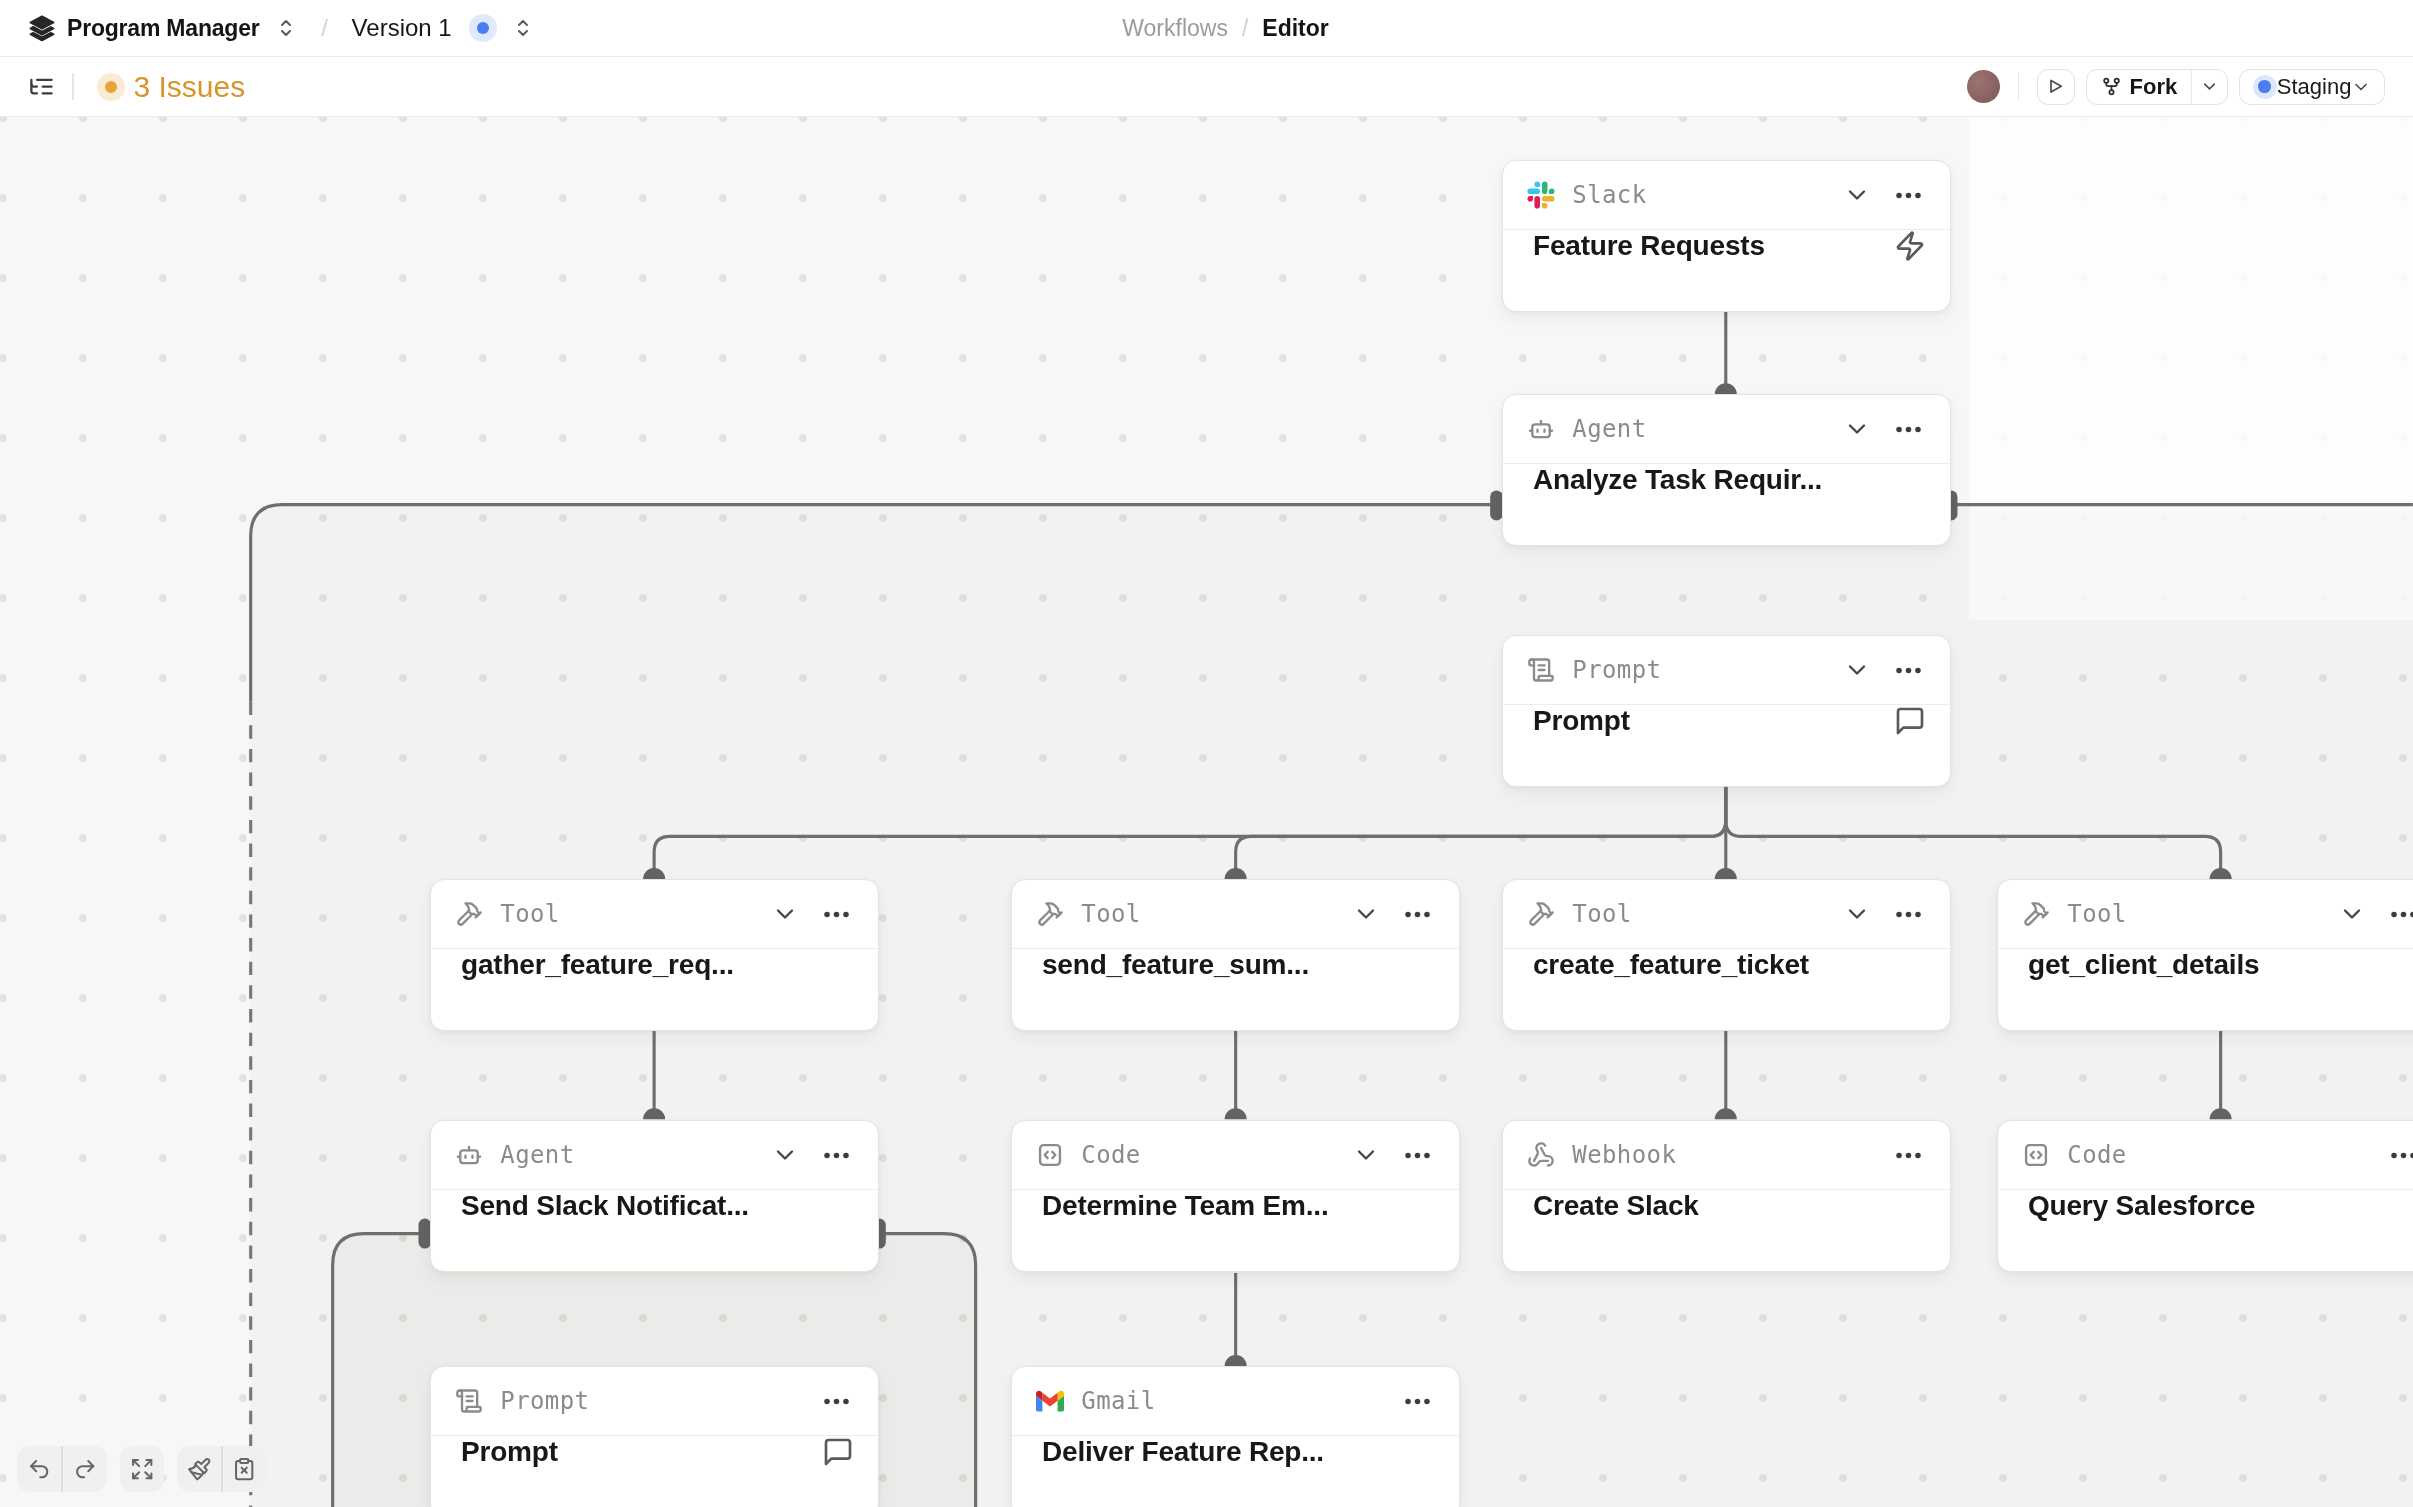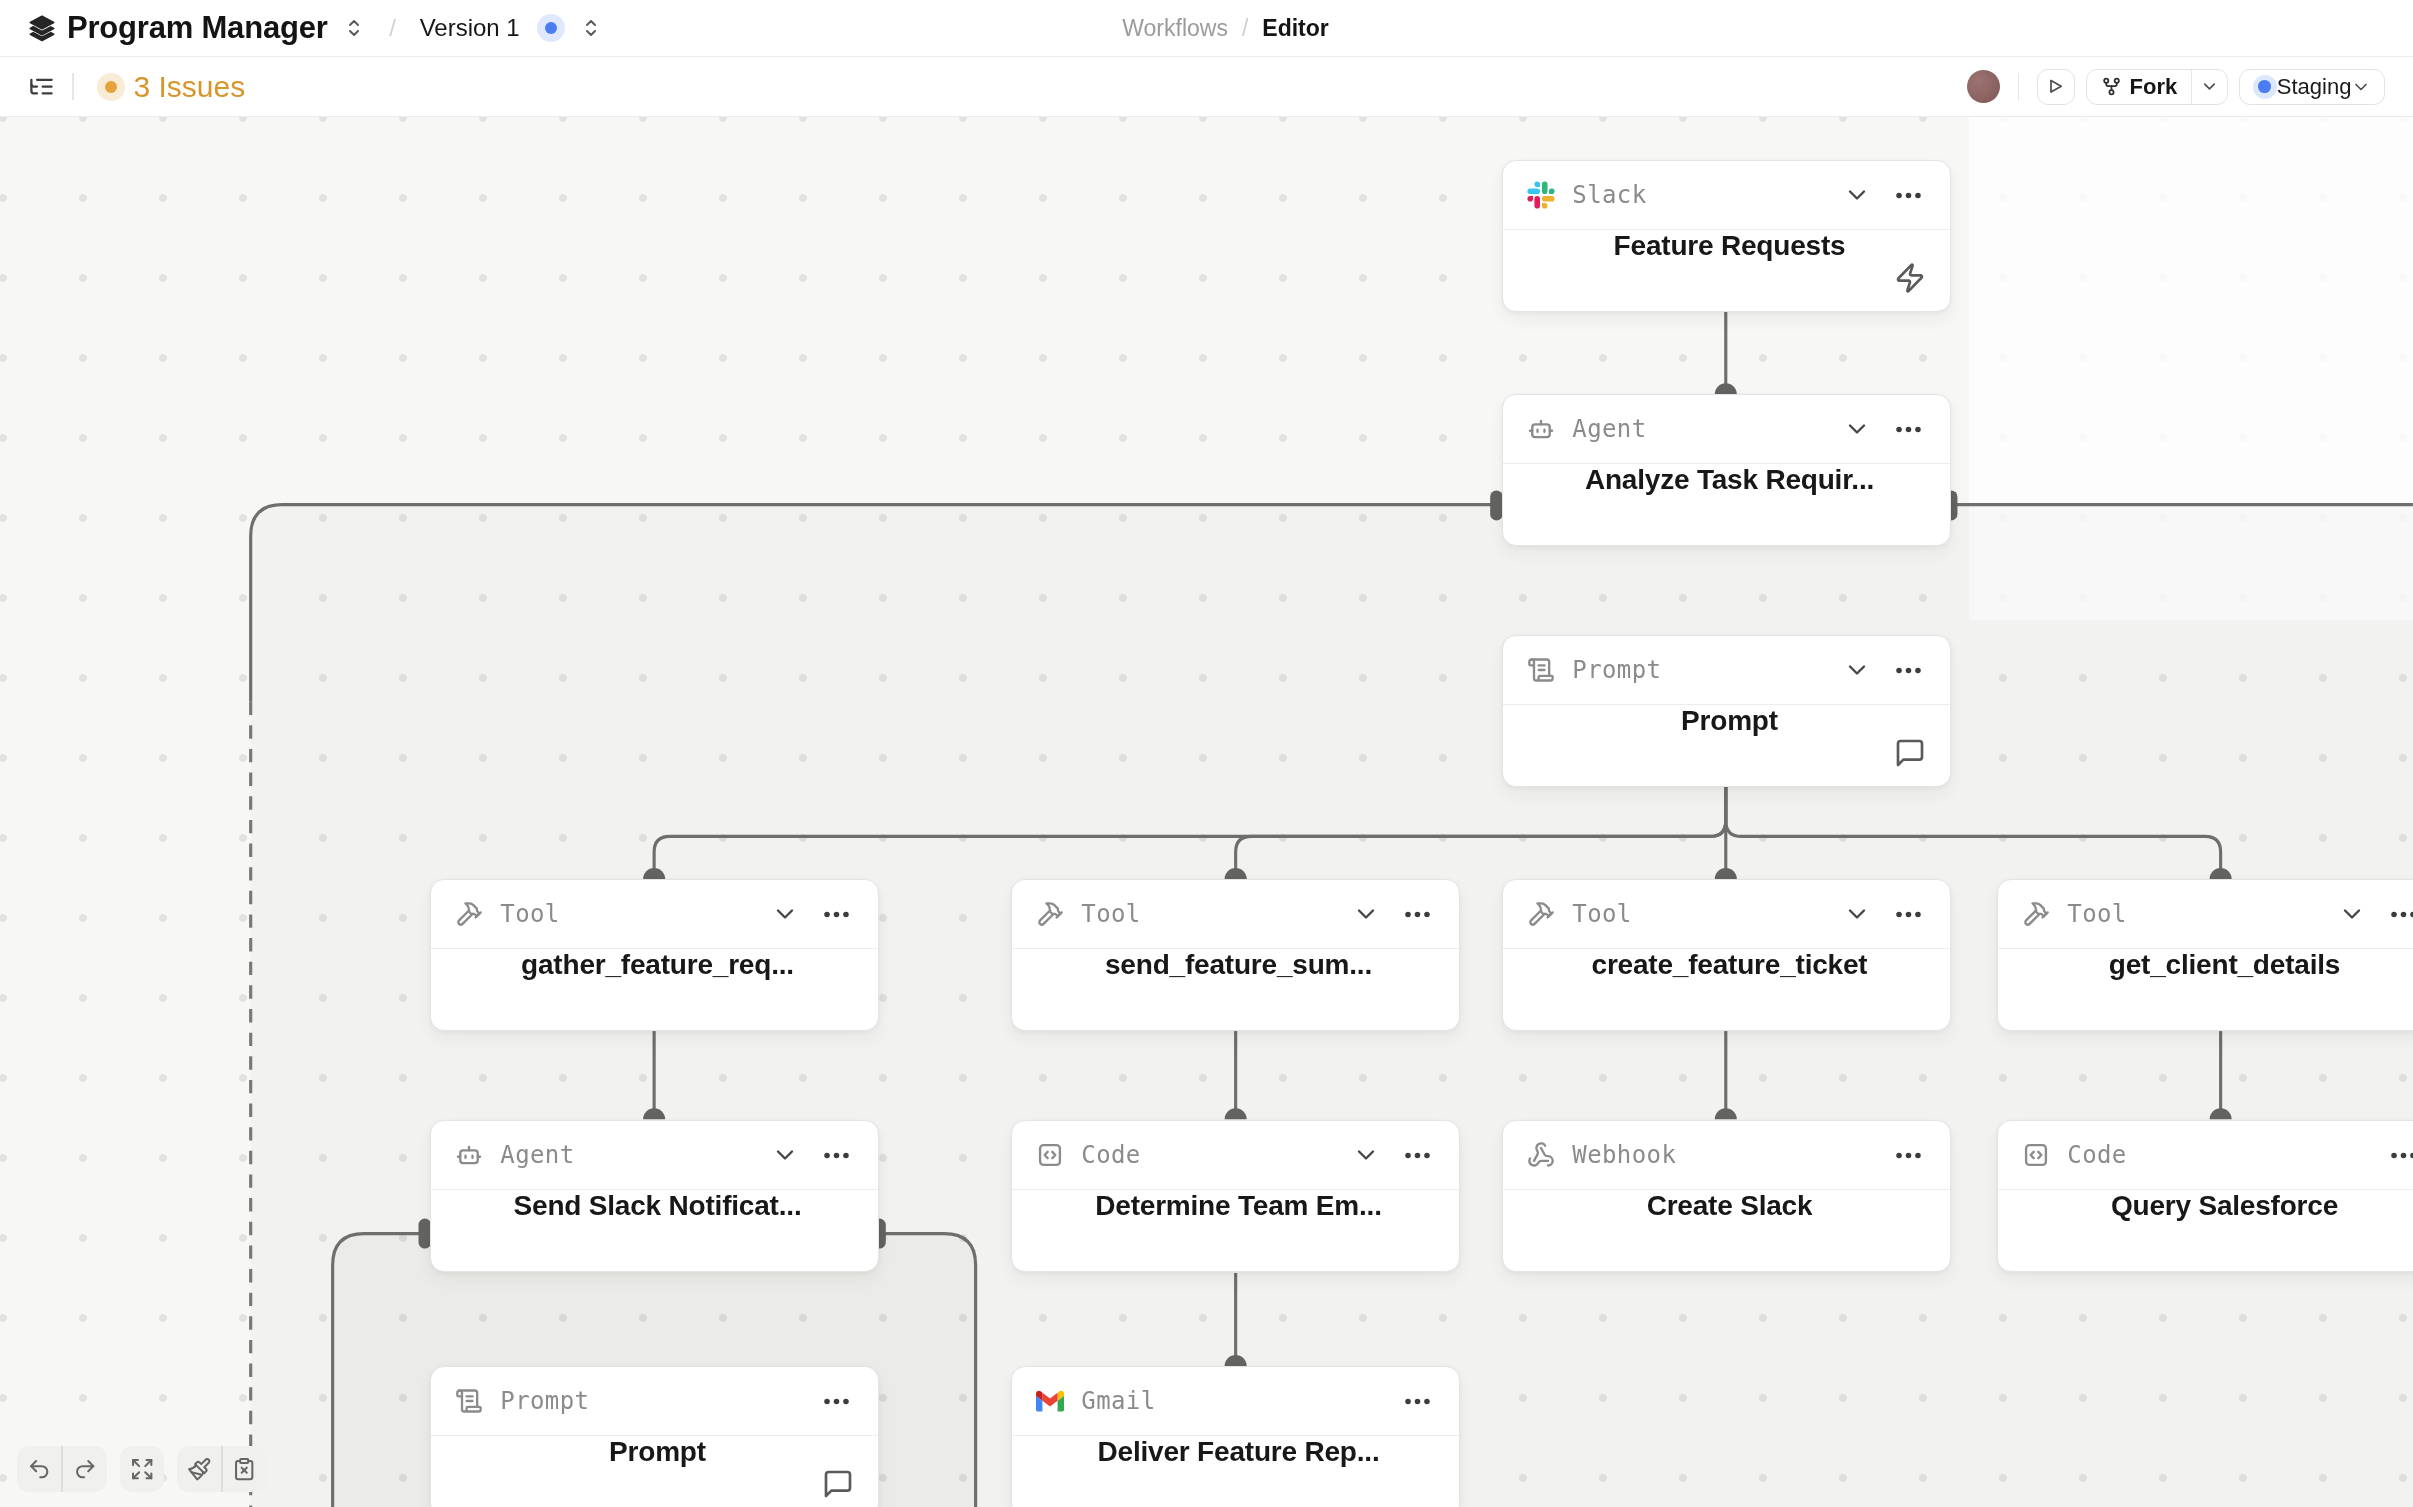--- a/index.html
+++ b/index.html
@@ -7,21 +7,21 @@
     font-family:"Liberation Sans","DejaVu Sans",sans-serif; }
   #app { position:relative; width:2413px; height:1507px; background:#fff; }
 
   
   #topbar { position:relative; height:57px; background:#fff; border-bottom:1.6px solid #ebebea;
     display:flex; align-items:center; padding:0 28px; z-index:20; }
   .tb-left { display:flex; align-items:center; gap:11px; }
   .icon { display:inline-flex; align-items:center; justify-content:center; }
   .icon svg { display:block; }
   .app-icon { width:28px; height:28px; color:#262626; }
-  .wf-name { font-size:31px; font-weight:700; color:#141414; letter-spacing:-0.2px; }
+  .wf-name { font-size:23px; font-weight:700; color:#141414; letter-spacing:-0.2px; }
   .unfold { width:24px; height:24px; color:#5a5a5a; margin-left:3.2px; cursor:pointer; }
   .crumb-slash { font-size:24px; color:#d2d2d1; margin:0 12.6px; font-weight:400; }
   .ver-name { font-size:24px; font-weight:500; color:#171717; }
   .dot-badge { width:28px; height:28px; border-radius:50%; display:inline-flex; align-items:center;
     justify-content:center; margin-left:6.3px; }
   .dot-badge .dot { width:12px; height:12px; border-radius:50%; }
   .badge-blue { background:#dfe8fc; } .badge-blue .dot { background:#4b7cf1; }
   .badge-orange { background:#f8ecd7; } .badge-orange .dot { background:#e8a23a; }
   #breadcrumb { position:absolute; left:50%; top:50%; transform:translate(-50%,-50%);
     display:flex; align-items:center; gap:14px; font-size:23px; }
@@ -73,21 +73,21 @@
     box-shadow:0 8px 17.3px rgba(30,30,28,0.05), 0 1.6px 4px rgba(30,30,28,0.04); }
   .node-header { display:flex; align-items:center; height:69px; padding:0 24px;
     border-bottom:1.6px solid #ededec; }
   .node-icon { width:28px; height:28px; margin-right:17.3px; color:#8b8b8a; flex:none; }
   .node-icon svg { width:100%; height:100%; }
   .node-type { font-family:"DejaVu Sans Mono","Liberation Mono",monospace;
     font-size:24px; color:#8b8b8a; letter-spacing:0.4px; white-space:nowrap; }
   .hspacer { flex:1; }
   .chev-btn { width:28px; height:28px; color:#454545; margin-right:20.5px; cursor:pointer; flex:none; }
   .more-btn { width:35px; height:28px; color:#3c3c3c; cursor:pointer; flex:none; }
-  .node-body { display:flex; align-items:center; height:80px; padding:0 24px 0 30px;flex-direction:column; }
+  .node-body { display:flex; align-items:flex-start; height:80px; padding:0 24px 0 30px; }
   .node-title { font-size:28px; font-weight:600; color:#181818; letter-spacing:-0.2px;
     white-space:nowrap; overflow:hidden; }
   .body-icon { width:32px; height:32px; color:#5a5a59; margin-left:auto; flex:none; cursor:pointer; }
 
   
   .fab-group { position:absolute; display:flex; align-items:center; height:46px;
     background:#f0f0ee; border-radius:12.6px; z-index:6; }
   .fab-btn { width:44px; height:46px; display:flex; align-items:center; justify-content:center;
     color:#666665; cursor:pointer; }
   .fab-btn svg { width:24.4px; height:24.4px; }

